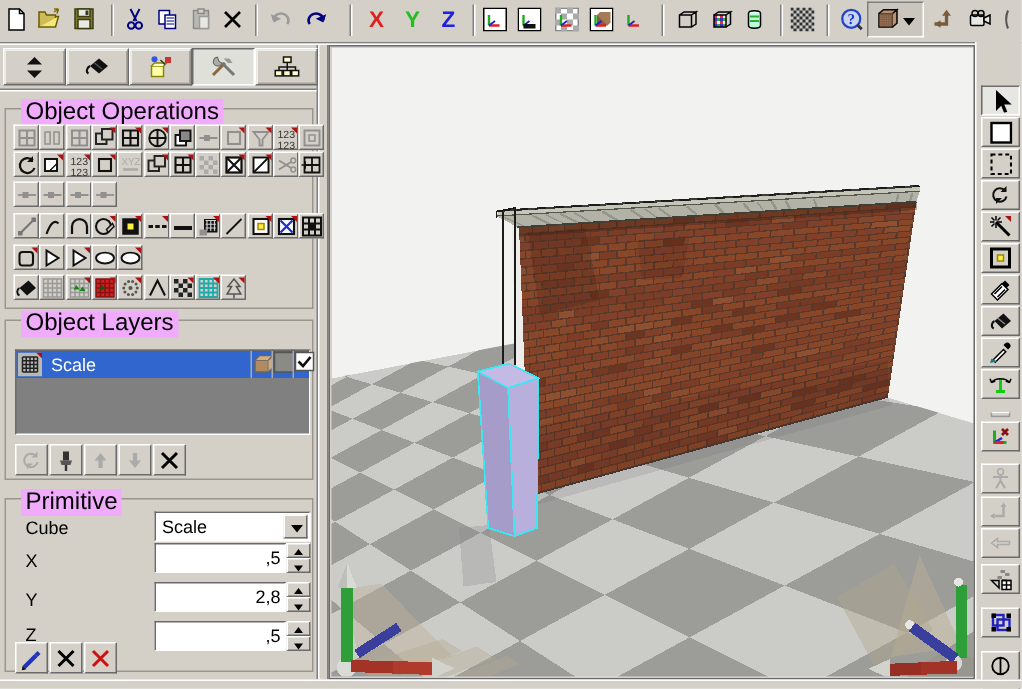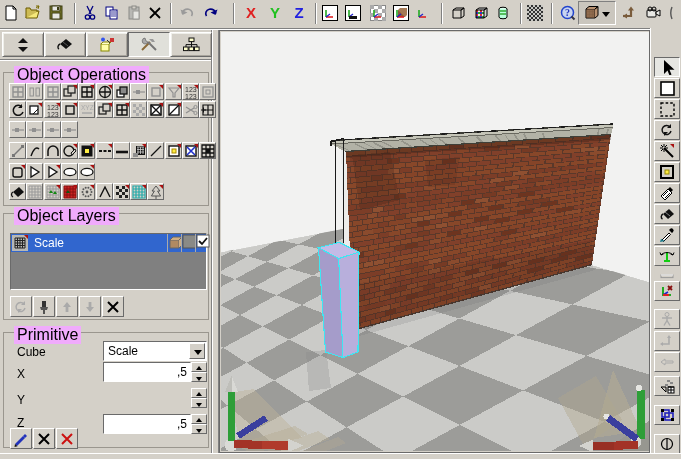--- a/index.html
+++ b/index.html
@@ -1534,20 +1534,21 @@
 <div id="params_type">Scale<div style="position:absolute;right:1px;top:1px;width:16px;height:16px;background:#d4d0c8;border:1px solid;border-color:#fff #6a6a6a #6a6a6a #fff">
         <div style="position:absolute;left:4px;top:6px;border:4px solid transparent;border-top:5px solid #000;border-bottom:none"></div>
       </div></div>
 <div class="plabel" style="top:367px">X</div>
     <div class="spinfield" style="top:362px">,5</div>
     <div class="spin" style="top:362px">
       <div class="u"></div>
       <div class="d"></div>
     </div>
 <div class="plabel" style="top:393px">Y</div>
+    <div class="spinfield" style="top:388px">2,8</div>
     <div class="spin" style="top:388px">
       <div class="u"></div>
       <div class="d"></div>
     </div>
 <div class="plabel" style="top:416px">Z</div>
     <div class="spinfield" style="top:414px">,5</div>
     <div class="spin" style="top:414px">
       <div class="u"></div>
       <div class="d"></div>
     </div>

